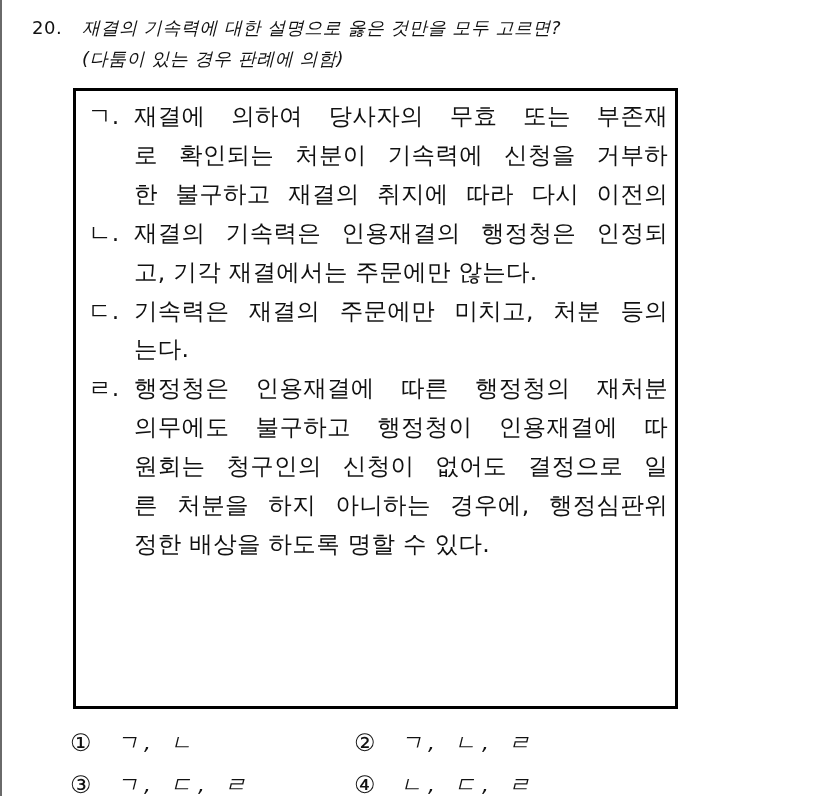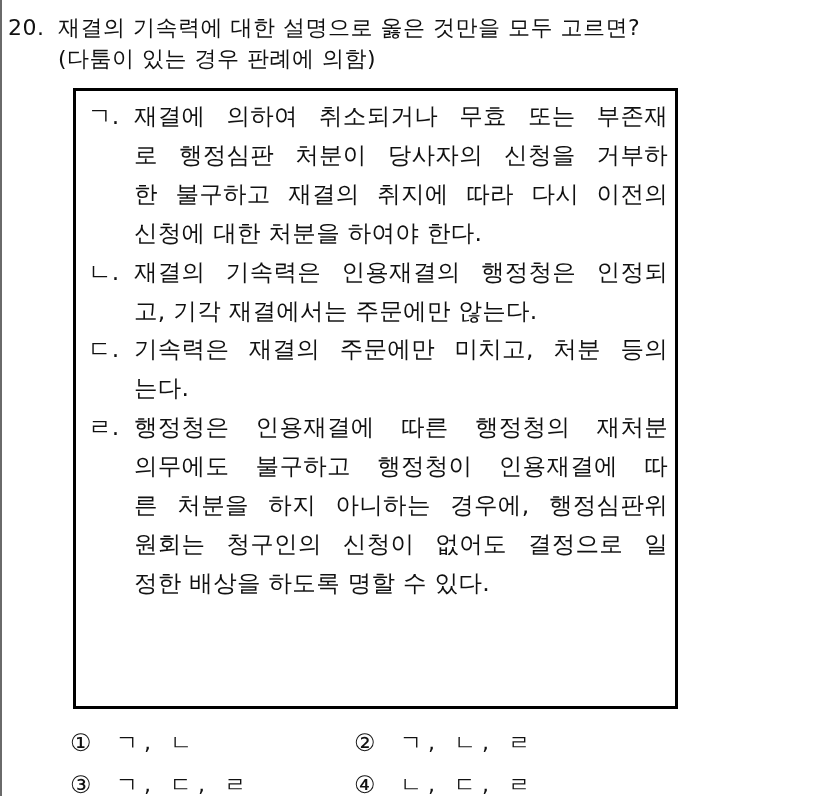--- a/index.html
+++ b/index.html
@@ -18,36 +18,36 @@
   .left-rule {
     position: absolute;
     left: 0;
     top: 0;
     width: 2px;
     height: 796px;
     background: #6a6a6a;
   }
   .question {
     position: absolute;
-    left: 8px;
+    left: 32px;
     top: 12px;
     width: 790px;
-    font-size: 22px;
+    font-size: 18px;
     line-height: 31px;
     letter-spacing: 0.5px;
   }
   .q-line {
     display: flex;
     white-space: nowrap;
   }
   .q-num {
     width: 50px;
     flex: 0 0 50px;
   }
-  .q-text { flex: 1; }
+  .q-text { flex: 1; font-style: italic; }
   .box {
     position: absolute;
     left: 73px;
     top: 88px;
     width: 599px;
     height: 615px;
     border: 3px solid #000;
     box-sizing: content-box;
   }
   .items {
@@ -97,20 +97,21 @@
     display: flex;
     align-items: center;
   }
   .opt-num {
     display: inline-block;
     width: 46px;
     font-size: 24px;
   }
   .opt-val {
     letter-spacing: 6px;
+    font-style: italic;
   }
 </style>
 </head>
 <body>
 
 <div class="left-rule"></div>
 
 <div class="question">
   <div class="q-line">
     <span class="q-num">20.</span>
@@ -121,24 +122,23 @@
     <span class="q-text">(다툼이 있는 경우 판례에 의함)</span>
   </div>
 </div>
 
 <div class="box">
   <div class="items">
 
     <div class="item">
       <span class="item-label">ㄱ.</span>
       <div class="item-lines">
-        <span class="item-line">재결에 의하여 취소되거나 무효 또는 부존재</span>
-        <span class="item-line">로 행정심판 처분이 당사자의 신청을 거부하</span>
+        <span class="item-line">재결에 의하여 당사자의 무효 또는 부존재</span>
+        <span class="item-line">로 확인되는 처분이 기속력에 신청을 거부하</span>
         <span class="item-line">한 불구하고 재결의 취지에 따라 다시 이전의</span>
-        <span class="item-line last">신청에 대한 처분을 하여야 한다.</span>
       </div>
     </div>
 
     <div class="item">
       <span class="item-label">ㄴ.</span>
       <div class="item-lines">
         <span class="item-line">재결의 기속력은 인용재결의 행정청은 인정되</span>
         <span class="item-line last">고, 기각 재결에서는 주문에만 않는다.</span>
       </div>
     </div>
@@ -149,22 +149,22 @@
         <span class="item-line">기속력은 재결의 주문에만 미치고, 처분 등의</span>
         <span class="item-line last">는다.</span>
       </div>
     </div>
 
     <div class="item">
       <span class="item-label">ㄹ.</span>
       <div class="item-lines">
         <span class="item-line">행정청은 인용재결에 따른 행정청의 재처분</span>
         <span class="item-line">의무에도 불구하고 행정청이 인용재결에 따</span>
+        <span class="item-line">원회는 청구인의 신청이 없어도 결정으로 일</span>
         <span class="item-line">른 처분을 하지 아니하는 경우에, 행정심판위</span>
-        <span class="item-line">원회는 청구인의 신청이 없어도 결정으로 일</span>
         <span class="item-line last">정한 배상을 하도록 명할 수 있다.</span>
       </div>
     </div>
 
   </div>
 </div>
 
 <div class="options">
   <div class="opt-row">
     <div class="option">

